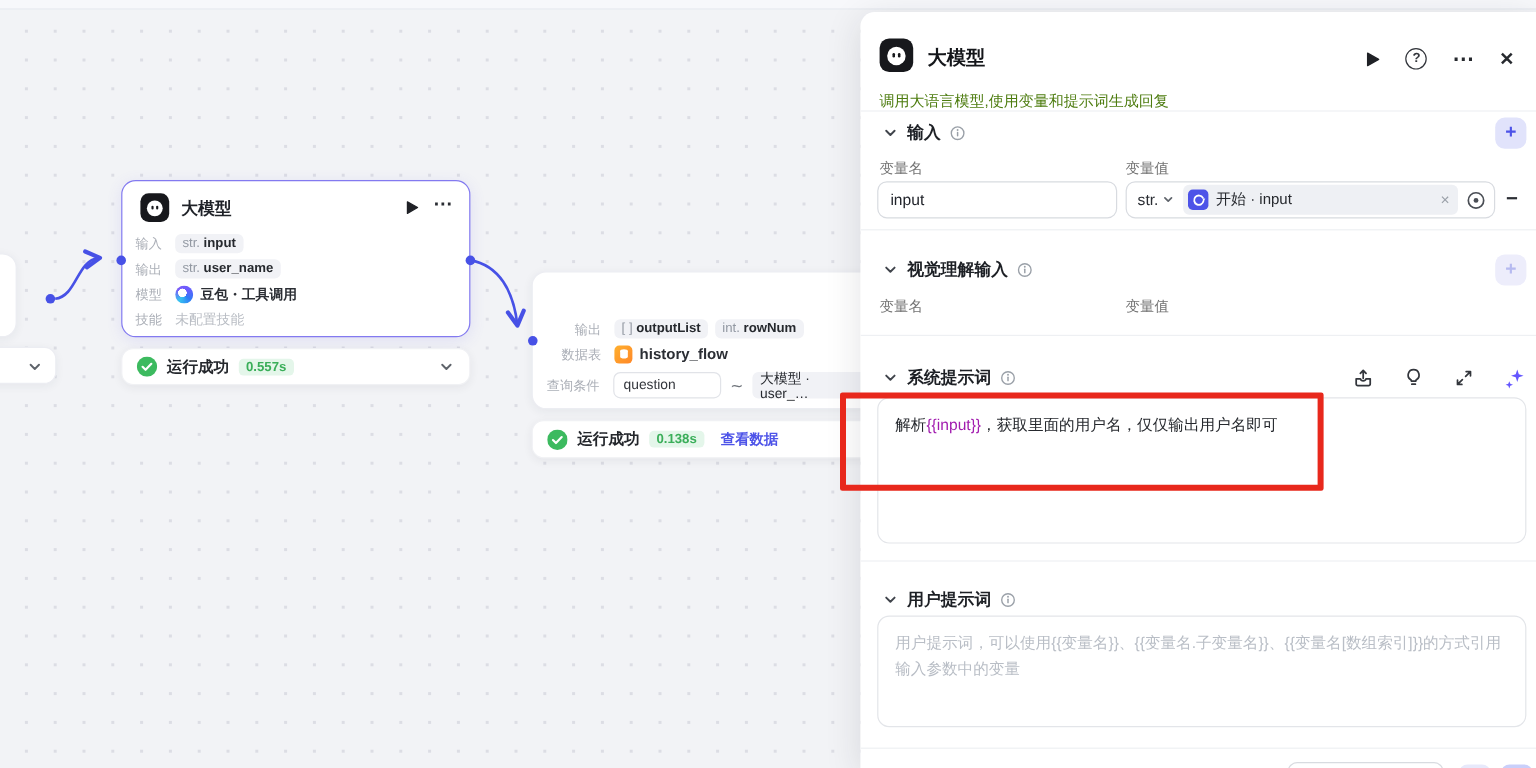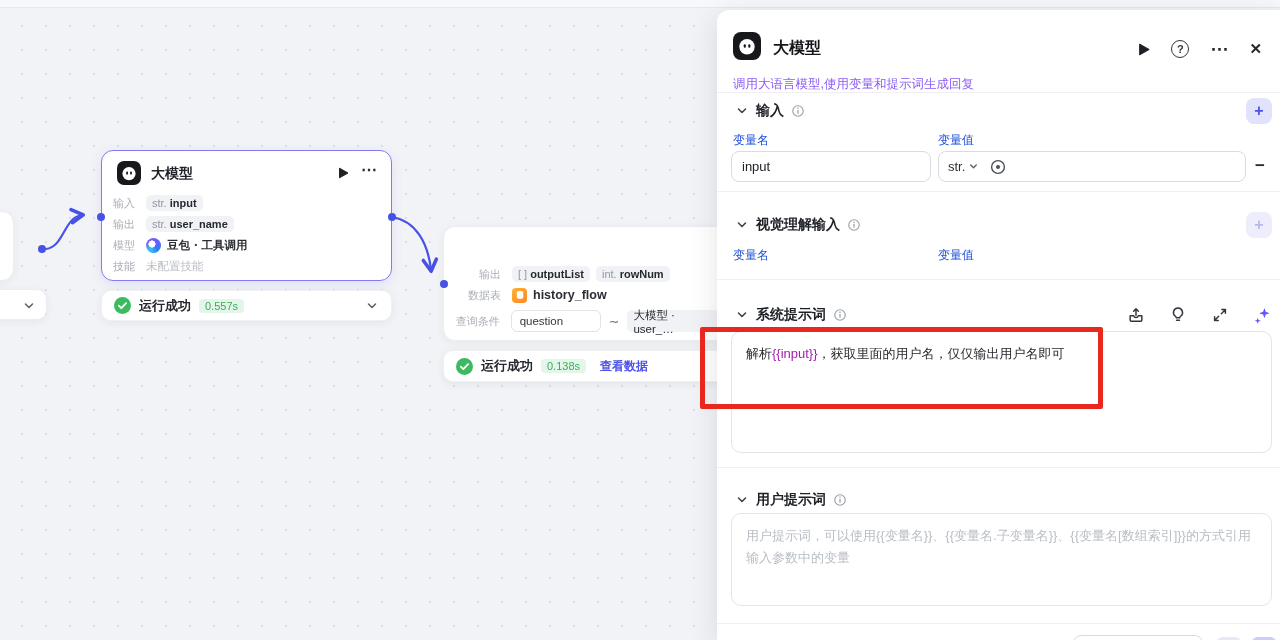--- a/index.html
+++ b/index.html
@@ -36,21 +36,21 @@
     border-radius:5px; padding:2px 6px; font-size:11px; margin-right:6px; }
   .chip .pre { color:#9298a2; margin-right:3px; font-weight:500; }
   .chip .val { color:#26292e; font-weight:700; }
   .model-txt { font-size:11.5px; color:#2b2e34; font-weight:600; margin-left:6px; }
   .muted { font-size:11.5px; color:#b9bdc4; }
 
   
   .statusbar { position:absolute; background:#fff; border:1px solid #f0f1f4;
     border-radius:10px; display:flex; align-items:center; padding:0 12px;
     box-shadow:0 2px 8px rgba(40,45,60,.07); z-index:2; }
-  .ok-badge { background:#e4f6ea; color:#3aae59; font-size:11px; font-weight:400;
+  .ok-badge { background:#e4f6ea; color:#3aae59; font-size:11px; font-weight:700;
     border-radius:4px; padding:1px 6px; margin-left:8px; }
   .status-txt { font-size:13px; font-weight:700; color:#24272c; margin-left:8px; }
   .view-link { font-size:12px; font-weight:700; color:#4d53e8; margin-left:14px; }
 
   
   .node-query { left:443px; top:226px; width:286px; height:115px; }
   .q-input { display:inline-flex; align-items:center; background:#fff;
     border:1px solid #e1e3e8; border-radius:6px; height:22px; padding:0 8px;
     font-size:11.5px; color:#33363c; width:92px; }
   .op { font-size:13px; color:#6e737a; margin:0 8px; }
@@ -66,30 +66,30 @@
   .p-icon { position:absolute; left:16px; top:22px; }
   .p-title { position:absolute; left:56px; top:28px; font-size:16px;
     font-weight:700; color:#14161a; }
   .p-actions { position:absolute; right:18px; top:30px; display:flex;
     align-items:center; gap:21px; }
   .help-circ { width:18px; height:18px; border:1.5px solid #33363c;
     border-radius:50%; display:flex; align-items:center; justify-content:center;
     font-size:11px; font-weight:700; color:#33363c; }
   .more-txt { font-size:18px; font-weight:700; color:#26292e; line-height:10px; }
   .close-txt { font-size:15px; color:#26292e; font-weight:600; }
-  .p-sub { position:absolute; left:16px; top:66px; font-size:12.5px; color:#8b5cf6; }
+  .p-sub { position:absolute; left:16px; top:66px; font-size:12.5px; color:#4d7c0f; }
   .divider { position:absolute; left:0; right:0; height:1px; background:#eef0f3; }
   .sec-head { position:absolute; left:18px; right:8px; display:flex;
     align-items:center; gap:7px; height:26px; }
   .sec-title { font-size:14px; font-weight:700; color:#1d2025; }
   .plus-btn { margin-left:auto; width:26px; height:26px; border-radius:8px;
     background:#e1e3fb; color:#4d53e8; font-size:16px; font-weight:700;
     display:flex; align-items:center; justify-content:center; }
   .plus-btn.dim { background:#ededfb; color:#b6baf0; }
-  .col-label { position:absolute; font-size:12px; color:#1d4ed8; }
+  .col-label { position:absolute; font-size:12px; color:#737373; }
   .txt-input { position:absolute; left:14px; width:200px; height:31px;
     border:1px solid #d8dbe0; border-radius:8px; padding:0 10px; font-size:13px;
     color:#20232a; background:#fff; font-family:"Liberation Sans",sans-serif; }
   .val-group { position:absolute; left:221px; width:308px; height:31px;
     border:1px solid #d8dbe0; border-radius:8px; display:flex; align-items:center;
     background:#fff; }
   .type-sel { display:flex; align-items:center; gap:3px; padding:0 7px 0 9px;
     font-size:13px; color:#2b2e34; }
   .ref-tag { flex:1; display:flex; align-items:center; background:#eef0f4;
     border-radius:5px; height:25px; margin-right:3px; padding:0 7px 0 4px;
@@ -289,20 +289,30 @@
   <span class="col-label" style="left:221px; top:122px;">变量值</span>
 
   <input class="txt-input" style="top: 141px;" value="input">
   <div class="val-group" style="top:141px;">
     <span class="type-sel">
       <span>str.</span>
       <svg width="11" height="11" viewBox="0 0 14 14">
           <path d="M3.5 5 l3.5 3.5 3.5-3.5" fill="none" stroke="#5f646b" stroke-width="1.8" stroke-linecap="round" stroke-linejoin="round"></path>
         </svg>
     </span>
+    <span class="ref-tag">
+      <span class="start-ic">
+        <svg width="12" height="12" viewBox="0 0 16 16">
+            <path d="M12.6 5.2 A5.2 5.2 0 1 0 13.2 8.6" fill="none" stroke="#fff" stroke-width="2" stroke-linecap="round"></path>
+            <path d="M13.6 8.8 l1.6-2.8 -3.2 .3 z" fill="#fff"></path>
+          </svg>
+      </span>
+      <span>开始 · input</span>
+      <span class="ref-x">×</span>
+    </span>
     <svg width="18" height="18" style="margin:0 6px 0 3px; flex:none;" viewBox="0 0 18 18">
       <circle cx="9" cy="9" r="6.4" fill="none" stroke="#4a4e55" stroke-width="1.4"></circle>
       <circle cx="9" cy="9" r="2" fill="#4a4e55"></circle>
     </svg>
   </div>
   <span class="minus-btn" style="top:146px;">−</span>
 
   <div class="divider" style="top:181px;"></div>
 
   <div class="sec-head" style="top:202px;">

